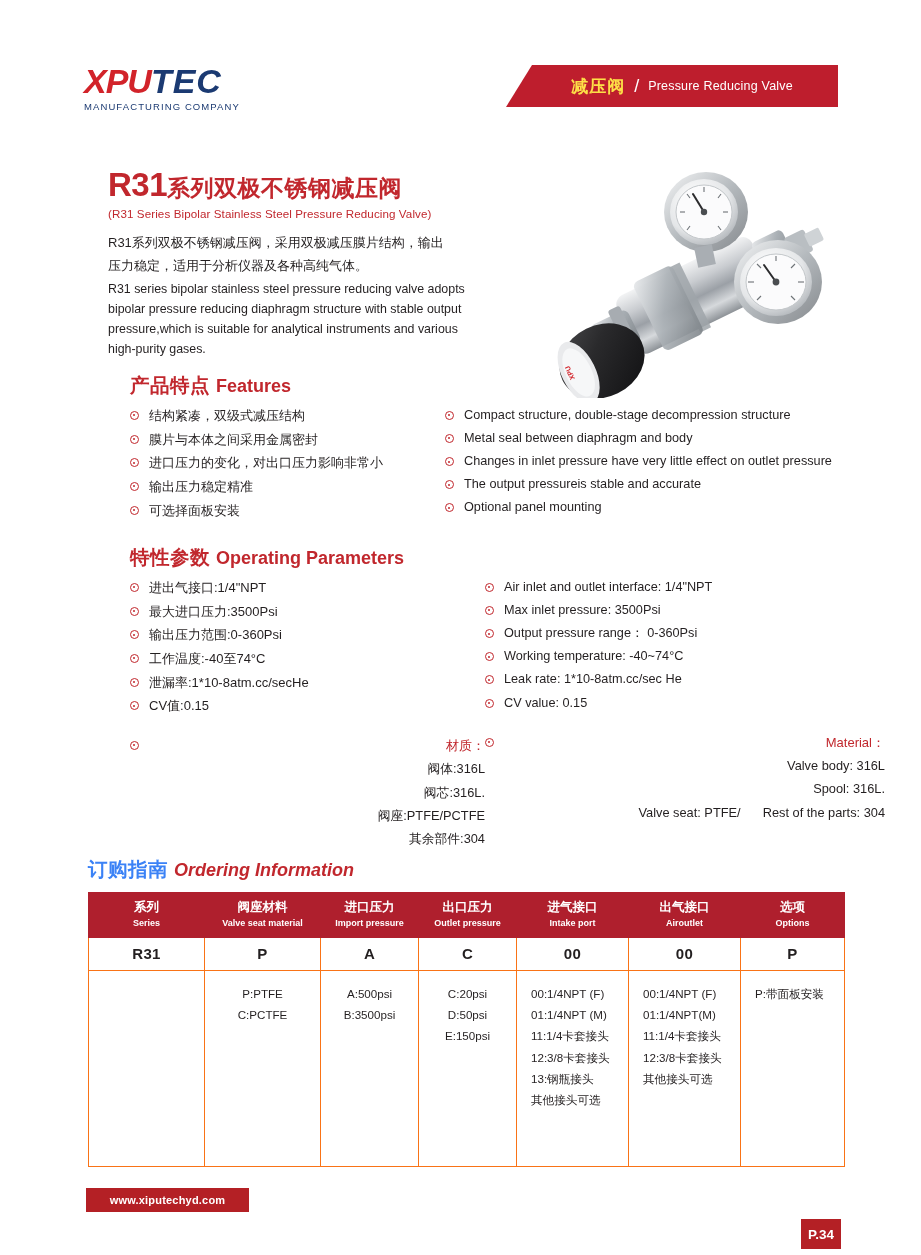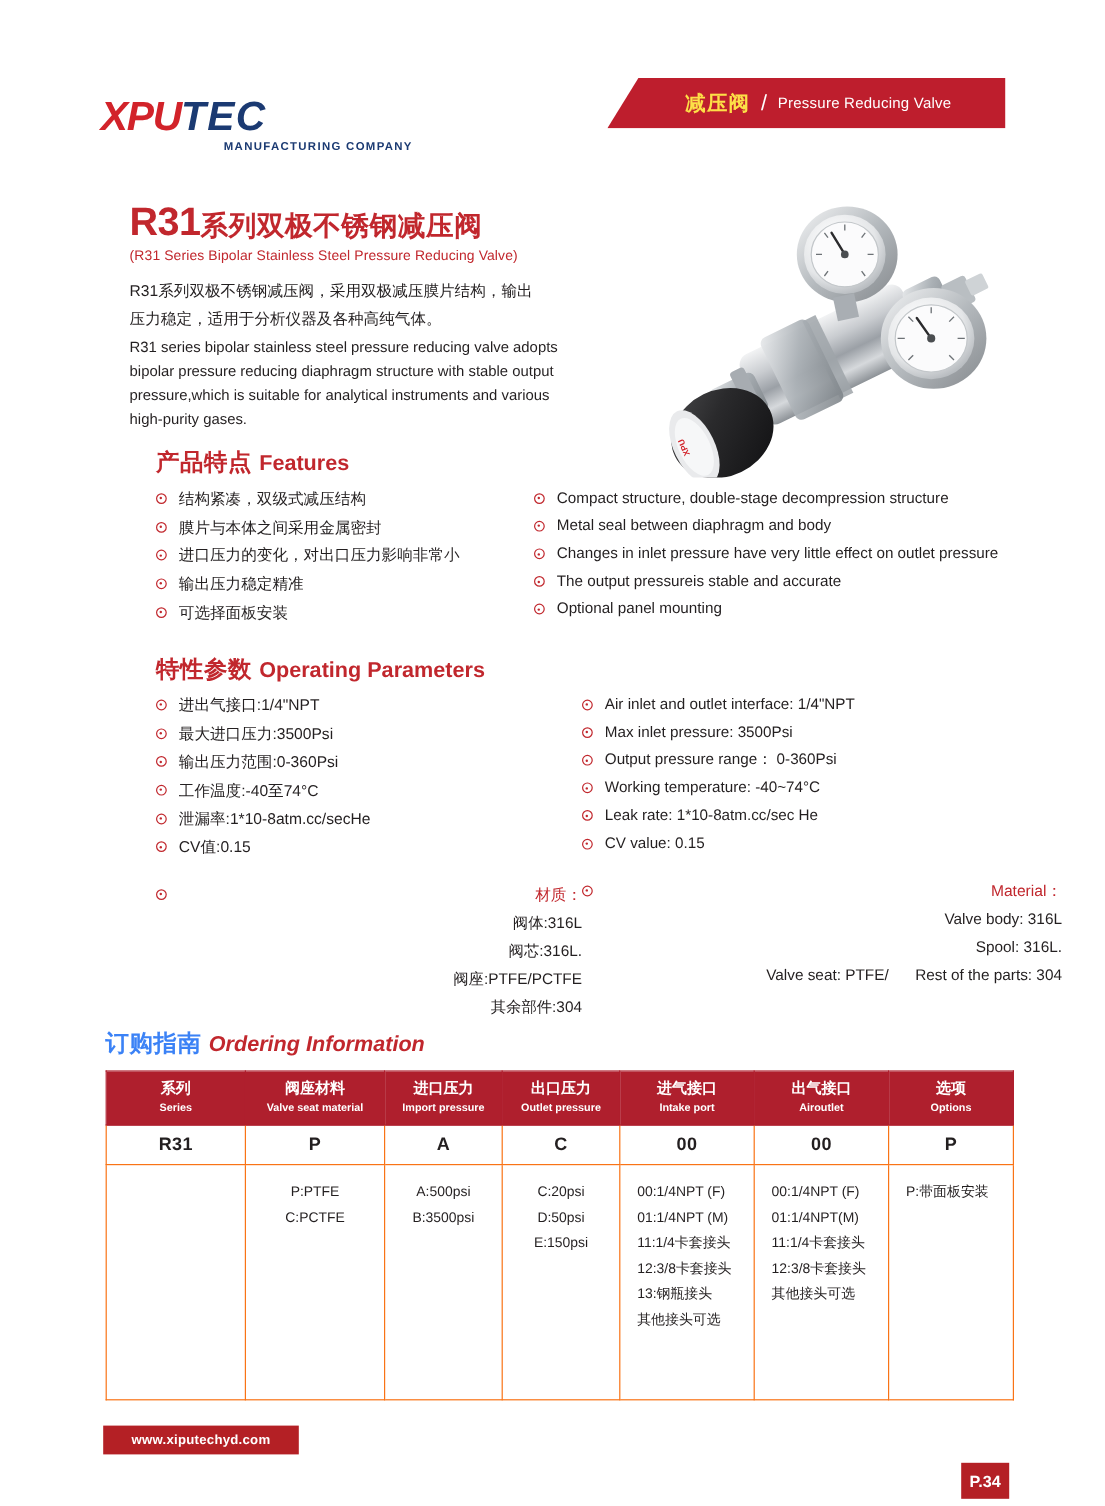--- a/index.html
+++ b/index.html
@@ -6,27 +6,27 @@
   html, body {
     width: 921px; height: 1255px;
     background: #ffffff;
     font-family: "Liberation Sans", "DejaVu Sans", sans-serif;
     color: #231f20;
     overflow: hidden;
   }
   .page { position: relative; width: 921px; height: 1255px; }
 
   
-  .logo-block { position: absolute; left: 84px; top: 80px; width: 260px; }
+  .logo-block { position: absolute; left: 84px; top: 64px; width: 260px; }
   .logo-main { font-size: 34px; font-weight: bold; letter-spacing: -1px; line-height: 1; font-style: italic; }
   .logo-xpu { color: #d2232a; }
   .logo-tec { color: #1b3a72; letter-spacing: 1px; }
   .logo-sub {
-    margin-top: 3px; font-size: 9.5px; font-weight: bold;
-    color: #1b3a72; letter-spacing: 1.1px; text-align: right;
+    margin-top: 3px; font-size: 9.5px; font-weight: normal;
+    color: #1b3a72; letter-spacing: 1.1px;
   }
 
   .header-banner {
     position: absolute; left: 506px; top: 65px;
     width: 332px; height: 42px;
     background: #be1e2d;
     clip-path: polygon(26px 0, 100% 0, 100% 100%, 0 100%);
     display: flex; align-items: center; justify-content: center;
     gap: 9px; padding-left: 20px;
   }

